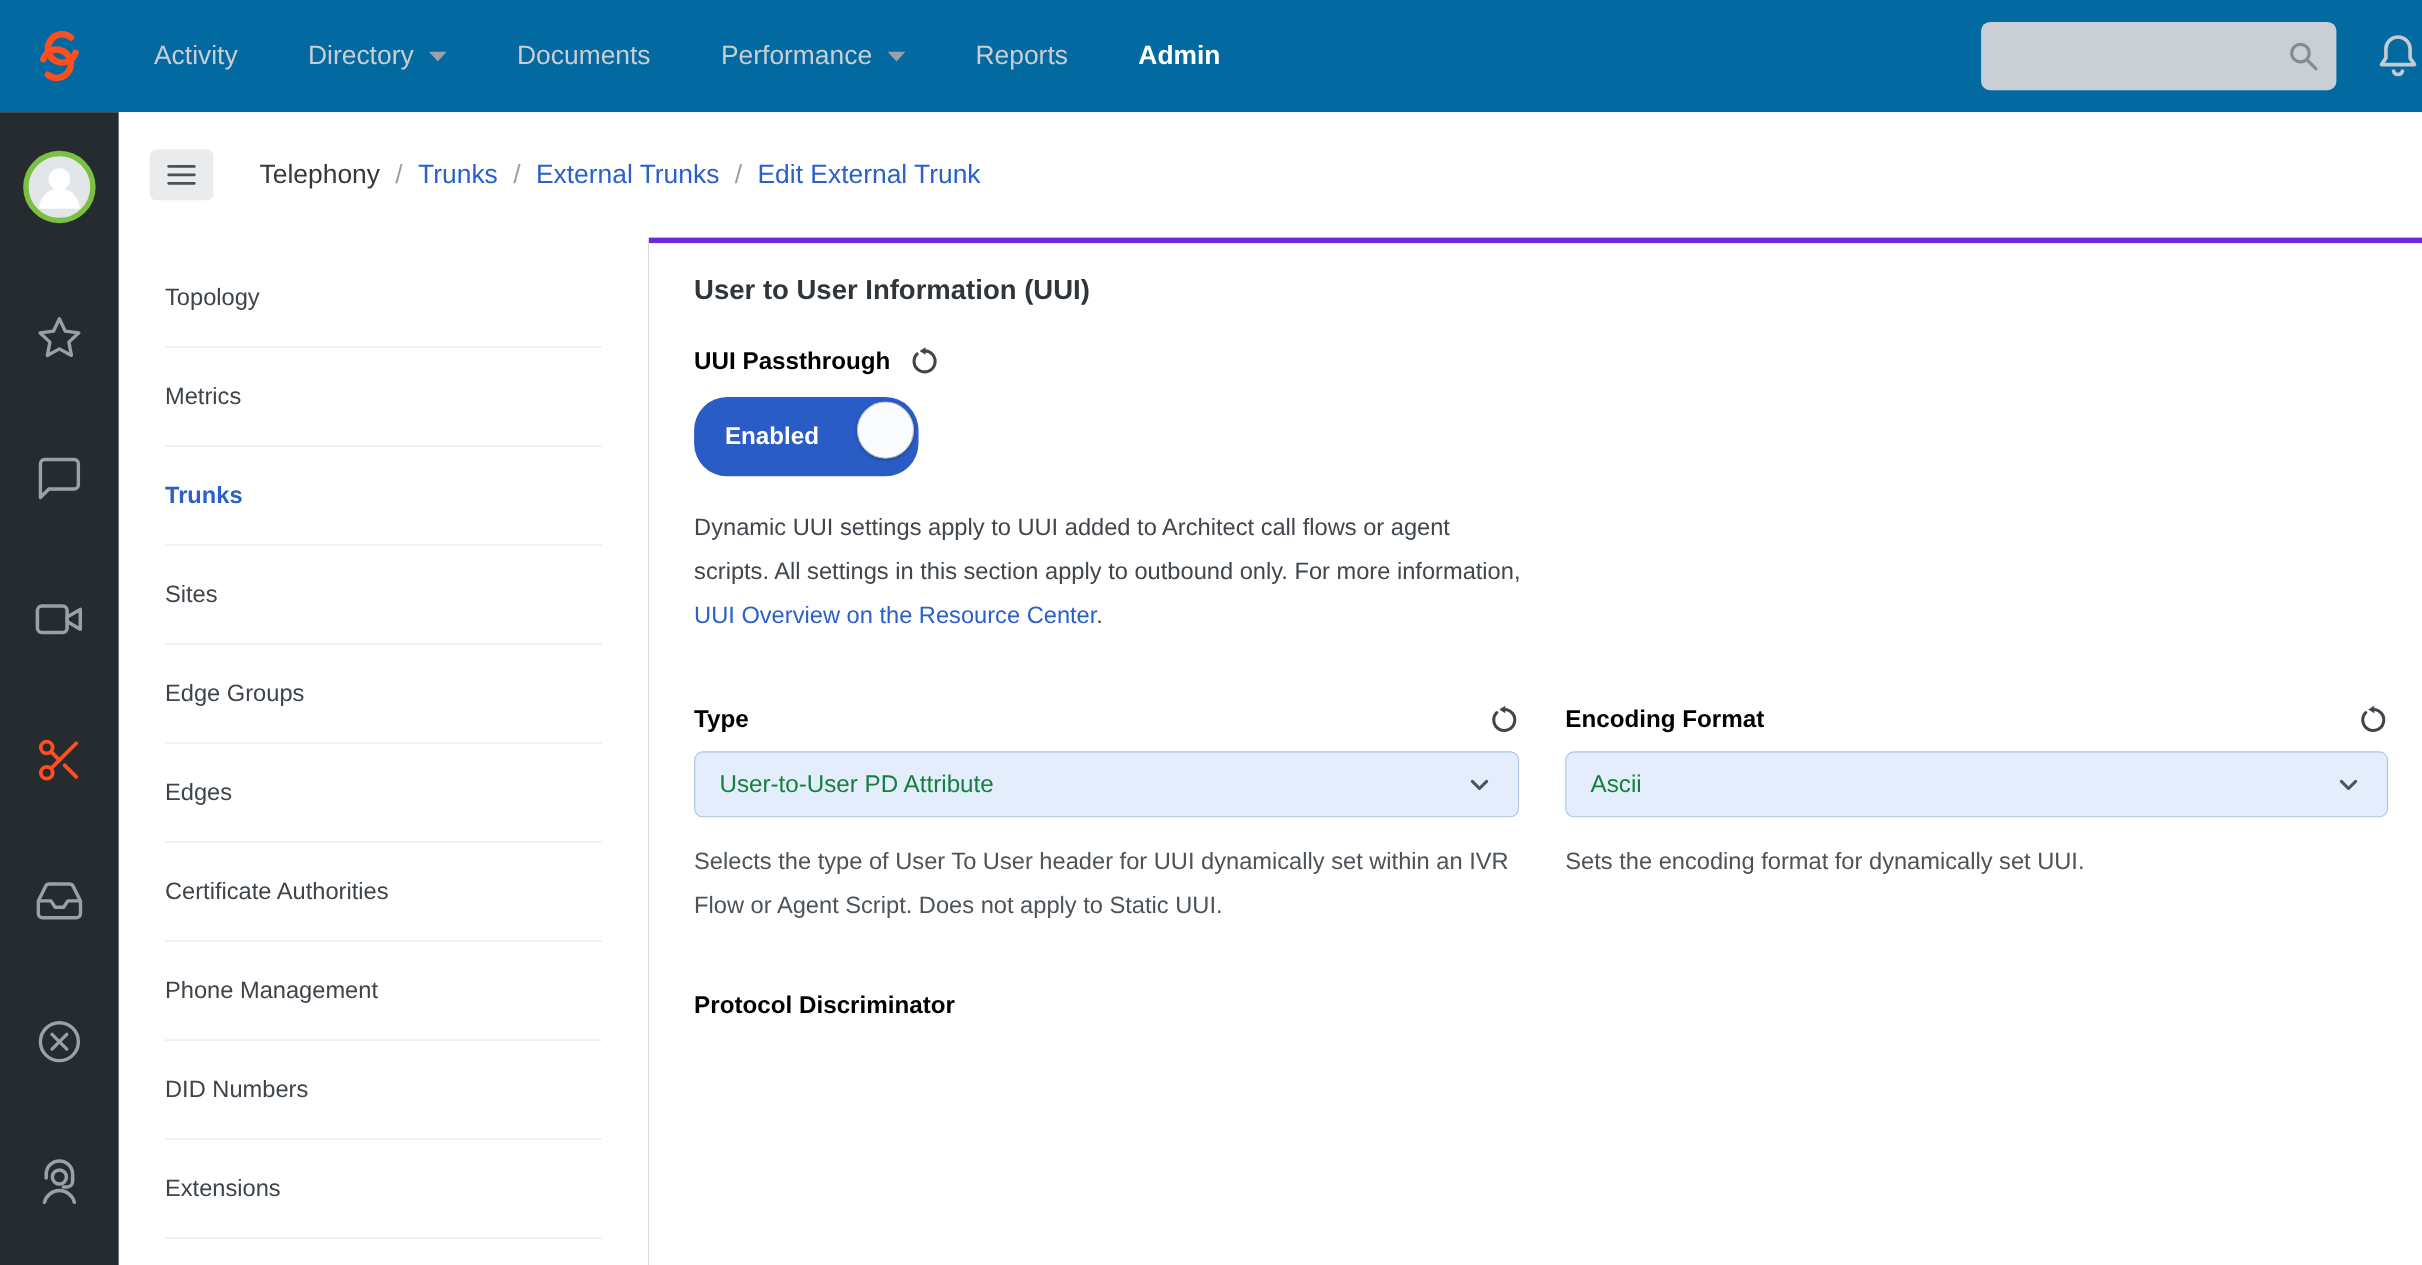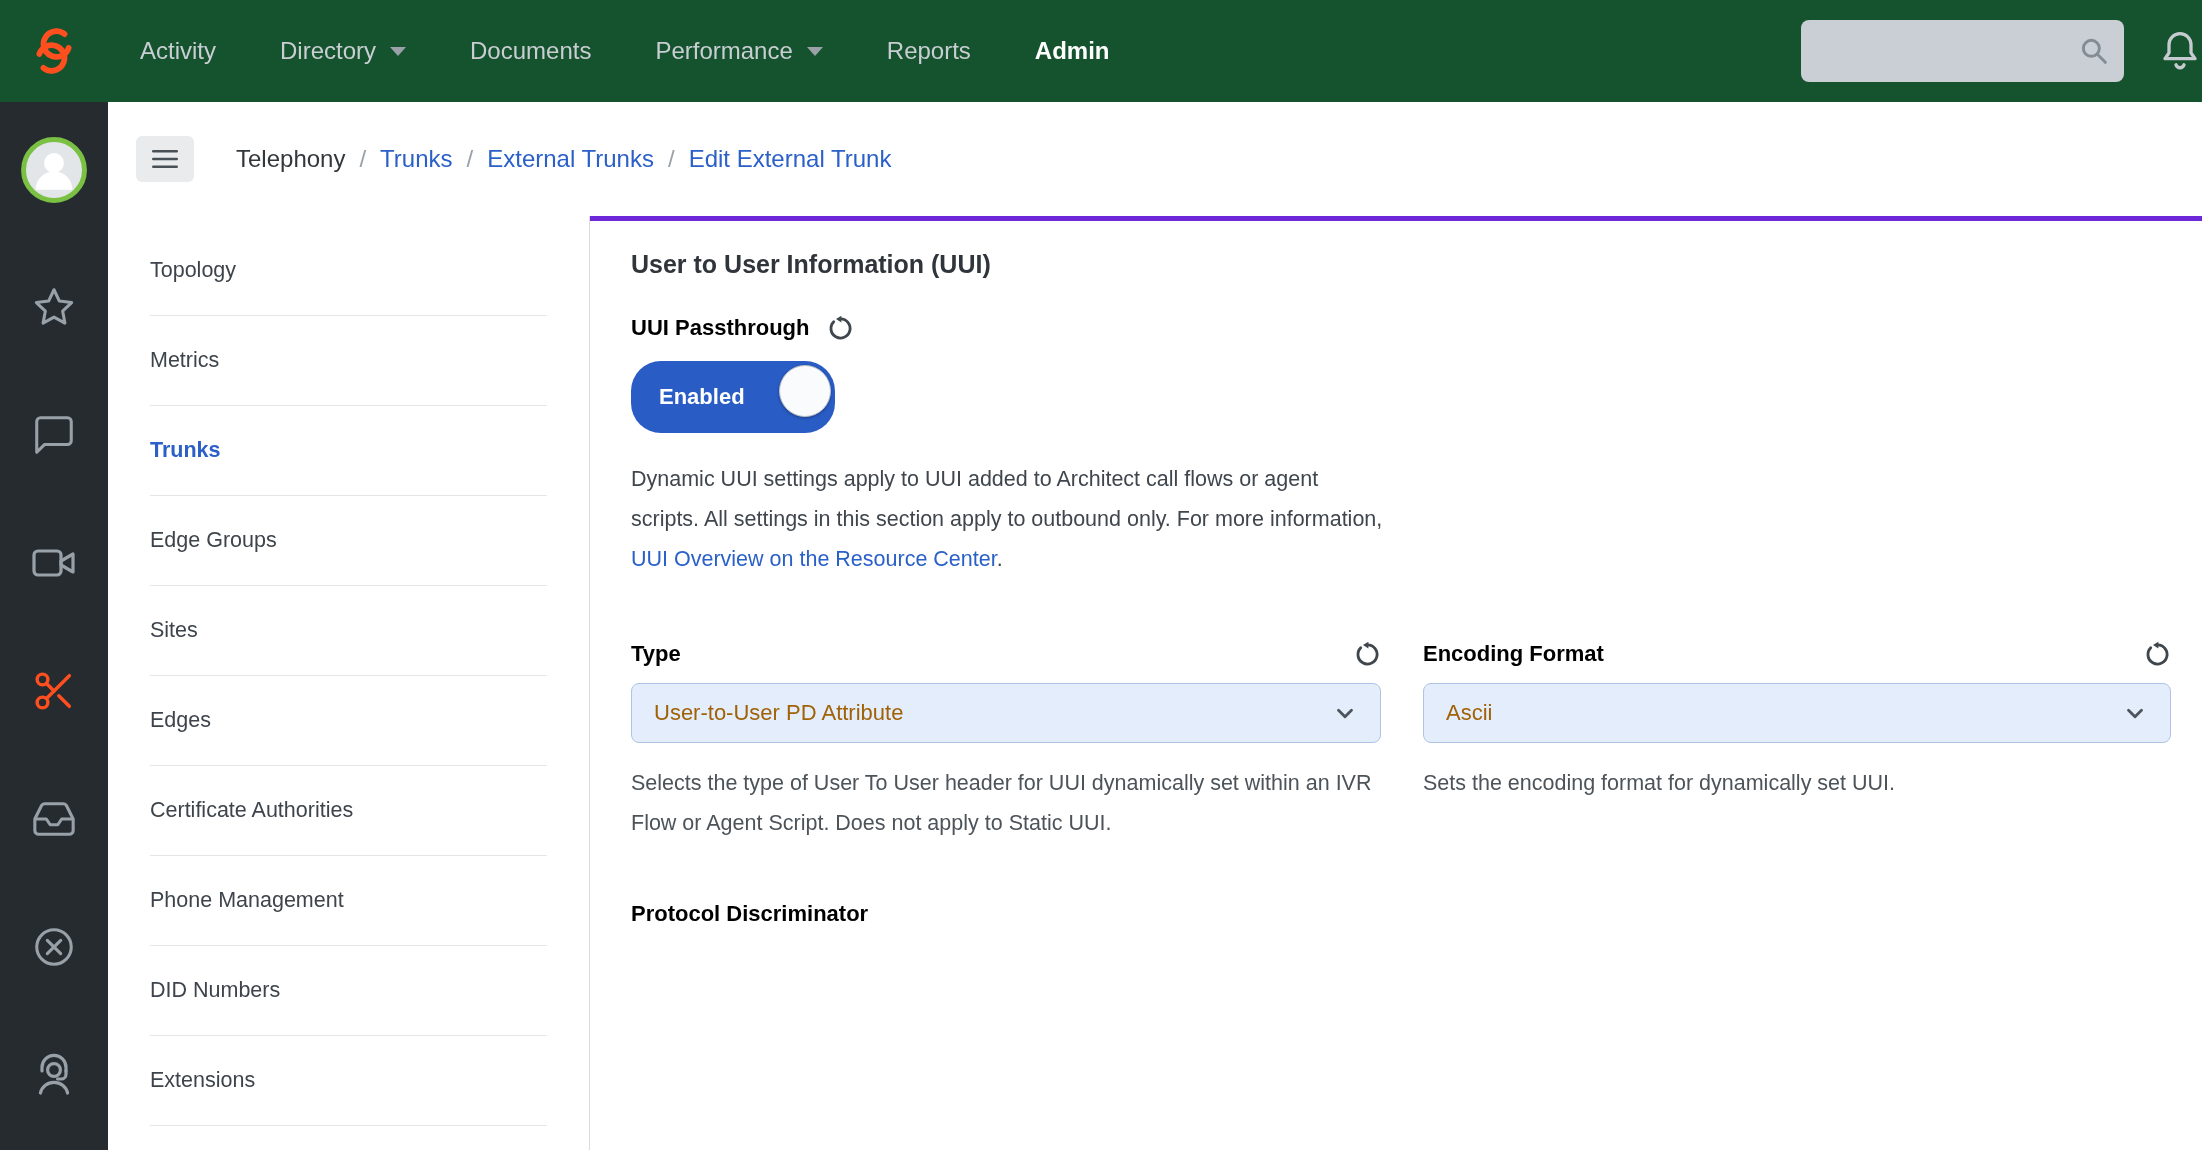--- a/index.html
+++ b/index.html
@@ -7,21 +7,21 @@
   body {
     font-family: "Liberation Sans", sans-serif;
     background: #ffffff;
     color: #2b3137;
   }
   .app { width: 2202px; height: 1150px; display: flex; flex-direction: column; }
 
   
   .topbar {
     height: 102px; flex: 0 0 102px;
-    background: #14532d;
+    background: #0369a1;
     display: flex; align-items: center;
   }
   .logo-box { flex: 0 0 108px; display: flex; justify-content: center; align-items: center; }
   .topnav { display: flex; align-items: center; gap: 64px; margin-left: 32px; }
   .topnav-item {
     display: flex; align-items: center;
     font-size: 24px; color: #c9ced3; cursor: pointer; white-space: nowrap;
   }
   .topnav-item.active { color: #ffffff; font-weight: 700; }
   .nav-caret {
@@ -110,21 +110,21 @@
 
   .desc { margin-top: 26px; width: 760px; font-size: 21.5px; line-height: 40px; color: #40464d; }
   .desc a { color: #2a60c8; text-decoration: none; cursor: pointer; }
 
   .form-grid { margin-top: 60px; display: grid; grid-template-columns: 750px 748px; column-gap: 42px; }
 
   .select {
     height: 60px; border-radius: 8px;
     background: #e3edfb; border: 1px solid #aec4e2;
     display: flex; align-items: center; justify-content: space-between;
-    padding: 0 22px; font-size: 22px; color: #a16207; cursor: pointer;
+    padding: 0 22px; font-size: 22px; color: #15803d; cursor: pointer;
   }
   .help { margin-top: 20px; font-size: 21.5px; line-height: 40px; color: #4c5359; }
 
   .protocol-block { margin-top: 56px; width: 760px; }
   .protocol-block .label-row { margin-bottom: 14px; }
   .text-input {
     width: 750px; height: 62px;
     border: 1.5px solid #c5d0dc; border-radius: 8px;
     padding: 0 22px; font-size: 23px; color: #22272c;
     font-family: "Liberation Sans", sans-serif; outline: none; background: #ffffff;
@@ -267,24 +267,24 @@
             <li>
                 <span>Topology</span>
               </li>
             <li>
                 <span>Metrics</span>
               </li>
             <li class="active">
                 <span>Trunks</span>
               </li>
             <li>
+                <span>Sites</span>
+              </li>
+            <li>
                 <span>Edge Groups</span>
-              </li>
-            <li>
-                <span>Sites</span>
               </li>
             <li>
                 <span>Edges</span>
               </li>
             <li>
                 <span>Certificate Authorities</span>
               </li>
             <li>
                 <span>Phone Management</span>
               </li>

